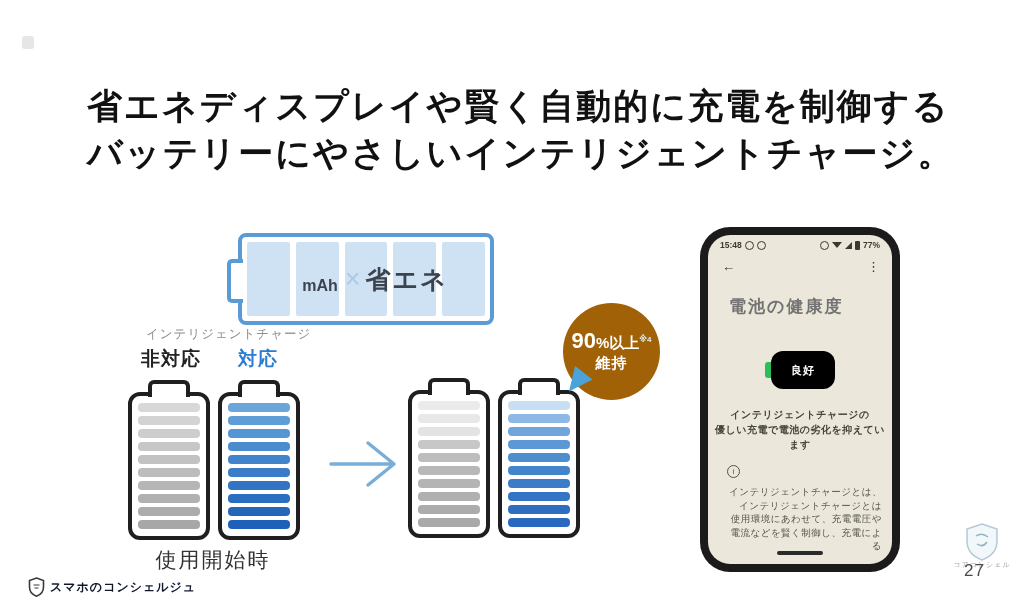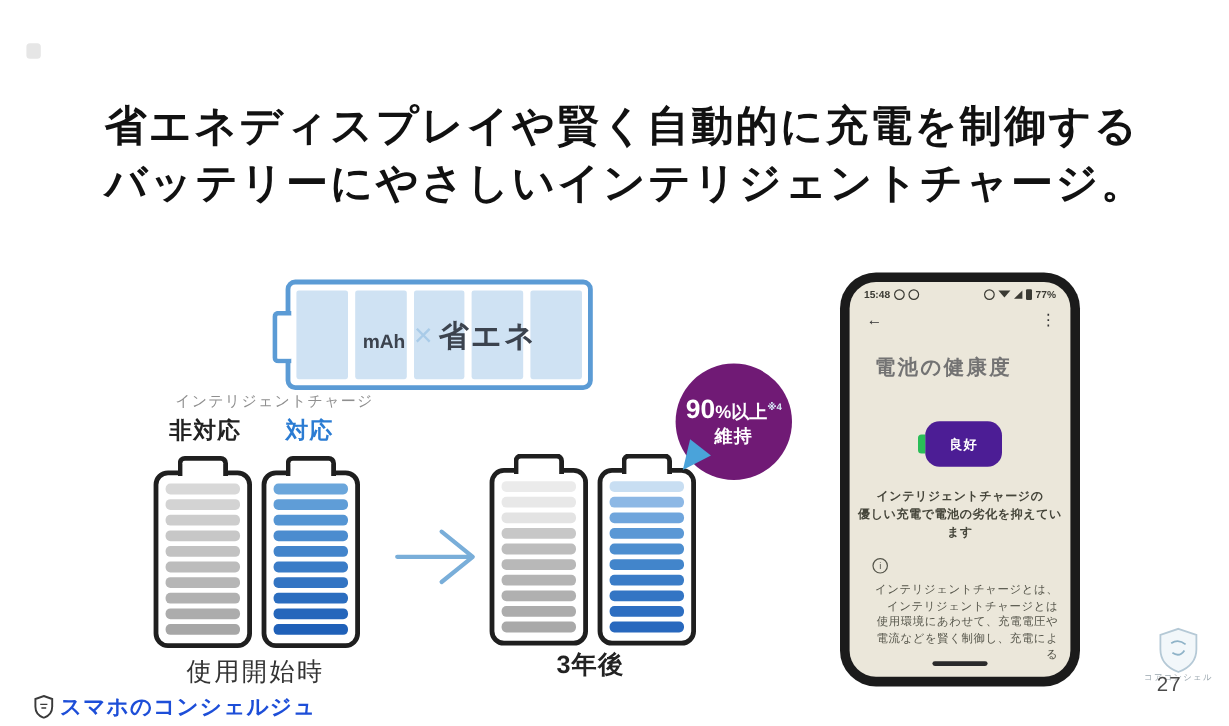--- a/index.html
+++ b/index.html
@@ -43,21 +43,21 @@
   .lbl-start{position:absolute;left:113px;top:546px;width:200px;text-align:center;
              font-size:21px;color:#333;letter-spacing:2px;}
   .lbl-3y{position:absolute;left:442px;top:540px;width:100px;text-align:center;
           font-size:21px;font-weight:700;color:#222;letter-spacing:1px;}
 
   
   .arrow{position:absolute;left:328px;top:438px;}
 
   
   .bubble{position:absolute;left:563px;top:303px;width:97px;height:97px;border-radius:50%;
-          background:#701a75;color:#fff;display:flex;flex-direction:column;align-items:center;
+          background:#a16207;color:#fff;display:flex;flex-direction:column;align-items:center;
           justify-content:center;text-align:center;line-height:20px;}
   .bubble::after{content:"";position:absolute;left:-1px;bottom:-4px;width:0;height:0;
           border:11px solid transparent;border-top:24px solid #4aa3da;transform:rotate(38deg);}
   .bubble .l1{font-size:15px;font-weight:700;white-space:nowrap;}
   .bubble .l1 .big{font-size:22px;}
   .bubble .l1 sup{font-size:8px;color:#d8ecf8;}
   .bubble .l2{font-size:15px;font-weight:700;letter-spacing:1px;}
 
   
   .phone{position:absolute;left:700px;top:227px;width:200px;height:345px;background:#1b1b1b;
@@ -70,36 +70,36 @@
   .wifi-tri{display:inline-block;width:0;height:0;border-left:5px solid transparent;
             border-right:5px solid transparent;border-top:6px solid #3a3a33;}
   .sig-tri{display:inline-block;width:0;height:0;border-left:7px solid transparent;
            border-bottom:7px solid #3a3a33;}
   .batt-ic{display:inline-block;width:5px;height:9px;background:#3a3a33;border-radius:1px;}
   .navrow{position:absolute;top:24px;left:14px;right:12px;display:flex;justify-content:space-between;
           font-size:13px;color:#333;}
   .scr-title{position:absolute;top:60px;left:21px;font-size:17px;font-weight:700;color:#737373;
              letter-spacing:2px;}
   .badge{position:absolute;top:116px;left:50%;margin-left:-29px;width:64px;height:38px;
-         background:#4c1d95;border-radius:12px;display:flex;align-items:center;justify-content:center;
+         background:#000000;border-radius:12px;display:flex;align-items:center;justify-content:center;
          color:#fff;font-size:11px;font-weight:700;letter-spacing:1px;}
   .badge::before{content:"";position:absolute;left:-6px;top:11px;width:6px;height:16px;
          background:#2abd58;border-radius:3px 0 0 3px;}
   .caption{position:absolute;top:172px;left:6px;right:6px;text-align:center;font-size:10px;
            font-weight:700;color:#45453a;line-height:15px;letter-spacing:0.5px;}
   .info-ic{position:absolute;top:230px;left:19px;width:11px;height:11px;border:1px solid #55554a;
            border-radius:50%;font-size:8px;color:#55554a;text-align:center;line-height:11px;font-style:normal;}
   .note{position:absolute;top:250px;left:20px;right:10px;font-size:9.5px;color:#55554a;
         line-height:13.5px;letter-spacing:0.5px;text-align:right;}
   .homebar{position:absolute;bottom:9px;left:50%;margin-left:-23px;width:46px;height:4px;
            background:#2a2a2a;border-radius:2px;}
 
   
   .brand{position:absolute;left:28px;top:577px;display:flex;align-items:center;gap:5px;
-         font-size:18px;font-weight:700;color:#1d4ed8;letter-spacing:1px;}
+         font-size:12px;font-weight:700;color:#0f172a;letter-spacing:1px;}
   .corner-logo{position:absolute;left:952px;top:522px;width:60px;text-align:center;}
   .corner-txt{position:absolute;left:938px;top:560px;width:88px;text-align:center;font-size:7px;
               color:#9aa6ae;letter-spacing:1px;}
   .page-num{position:absolute;left:964px;top:561px;font-size:17px;color:#4a4a4a;letter-spacing:1px;}
   .speck{position:absolute;left:22px;top:36px;width:12px;height:13px;background:#e6e6e6;border-radius:3px;}
 </style>
 </head>
 <body>
 
 <div id="canvas">
@@ -190,21 +190,20 @@
         <div class="bar" style="background: rgb(111, 165, 220);"></div>
         <div class="bar" style="background: rgb(91, 152, 213);"></div>
         <div class="bar" style="background: rgb(77, 142, 207);"></div>
         <div class="bar" style="background: rgb(66, 133, 203);"></div>
         <div class="bar" style="background: rgb(58, 124, 199);"></div>
         <div class="bar" style="background: rgb(51, 117, 196);"></div>
         <div class="bar" style="background: rgb(45, 110, 193);"></div>
         <div class="bar" style="background: rgb(40, 104, 190);"></div>
       </div>
   </div>
-  <div class="lbl-3y">3年後</div>
 
   <div class="bubble">
     <div class="l1"><span class="big">90</span><span>%以上</span><sup>※4</sup></div>
     <div class="l2">維持</div>
   </div>
 
   <div class="phone">
     <div class="screen">
       <div class="statusbar">
         <span class="grp">

